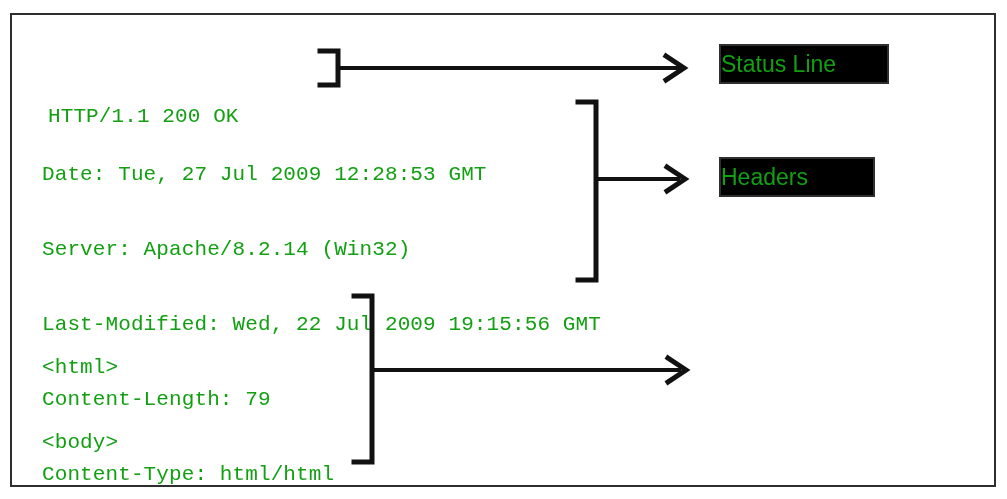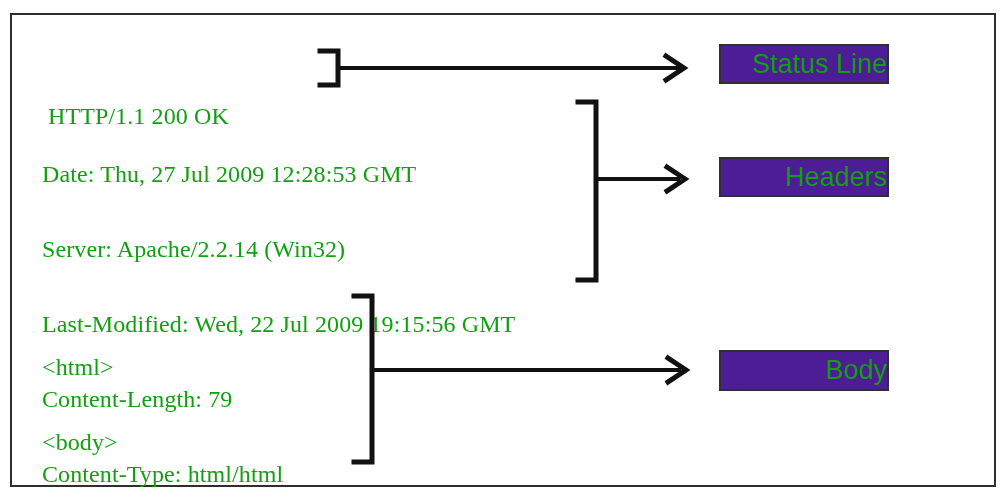--- a/index.html
+++ b/index.html
@@ -26,22 +26,22 @@
     width: 986px;
     height: 474px;
     border: 2px solid #2e2e2e;
     box-sizing: border-box;
     background: #ffffff;
   }
   
   .resp-block {
     position: absolute;
     color: #12a012;
-    font-family: Liberation Serif, serif;
-    font-size: 24px;
+    font-family: Liberation Mono, monospace;
+    font-size: 21px;
     line-height: 25px;
     white-space: pre;
     letter-spacing: 0.1px;
   }
   .resp-line {
     display: block;
     white-space: pre;
   }
   #status-line-block {
     left: 48px;
@@ -52,39 +52,39 @@
     top: 112px;
   }
   #body-block {
     left: 42px;
     top: 305px;
   }
   
   .label-box {
     position: absolute;
     border: 2px solid #2f2f2f;
-    background: #4c1d95;
+    background: #000000;
     box-sizing: border-box;
     color: #12a012;
-    font-size: 27px;
+    font-size: 23px;
     display: flex;
     align-items: center;
-    justify-content: flex-end;
+    justify-content: flex-start;
     font-family: "Liberation Sans", sans-serif;
   }
   #box-status-line {
     left: 719px;
     top: 44px;
     width: 170px;
     height: 40px;
   }
   #box-headers {
     left: 719px;
     top: 157px;
-    width: 170px;
+    width: 156px;
     height: 40px;
   }
   #box-body {
     left: 719px;
     top: 350px;
     width: 170px;
     height: 41px;
   }
   
   .connector {
@@ -100,22 +100,22 @@
 
 <div id="canvas">
 
   <div class="frame"></div>
 
   <div class="resp-block" id="status-line-block">
     <span class="resp-line">HTTP/1.1 200 OK</span>
   </div>
 
   <div class="resp-block" id="headers-block">
-    <span class="resp-line">Date: Thu, 27 Jul 2009 12:28:53 GMT</span>
-    <span class="resp-line">Server: Apache/2.2.14 (Win32)</span>
+    <span class="resp-line">Date: Tue, 27 Jul 2009 12:28:53 GMT</span>
+    <span class="resp-line">Server: Apache/8.2.14 (Win32)</span>
     <span class="resp-line">Last-Modified: Wed, 22 Jul 2009 19:15:56 GMT</span>
     <span class="resp-line">Content-Length: 79</span>
     <span class="resp-line">Content-Type: html/html</span>
     
   </div>
 
   <div class="resp-block" id="body-block">
     <span class="resp-line">&lt;html&gt;</span>
     <span class="resp-line">&lt;body&gt;</span>
     
@@ -157,17 +157,14 @@
   </div>
 
   <div class="label-box" id="box-status-line">
     <span>Status Line</span>
   </div>
 
   <div class="label-box" id="box-headers">
     <span>Headers</span>
   </div>
 
-  <div class="label-box" id="box-body">
-    <span>Body</span>
-  </div>
 
 </div>
 
 </body></html>

